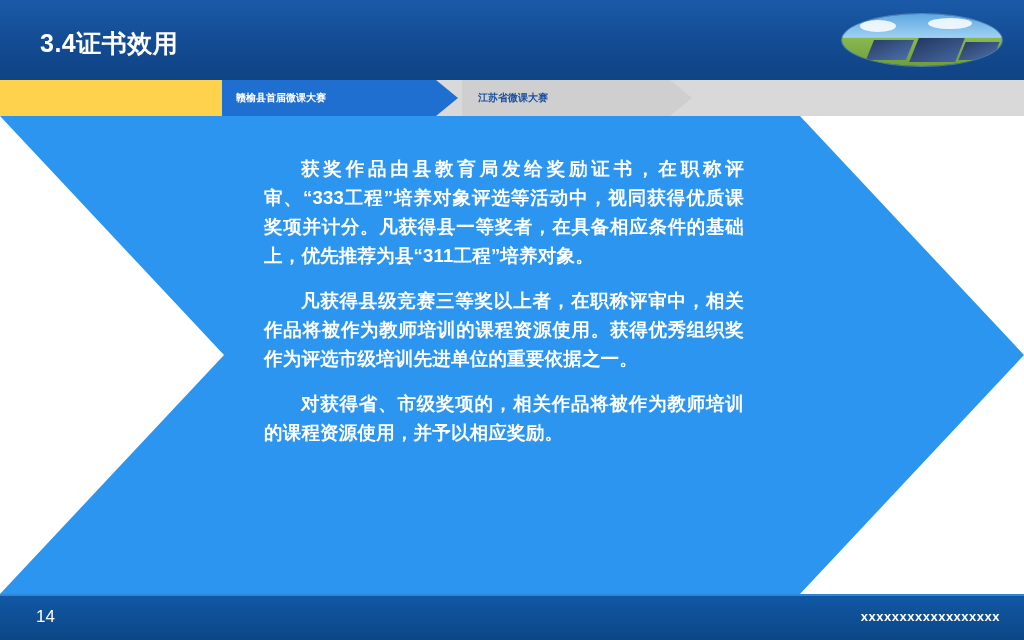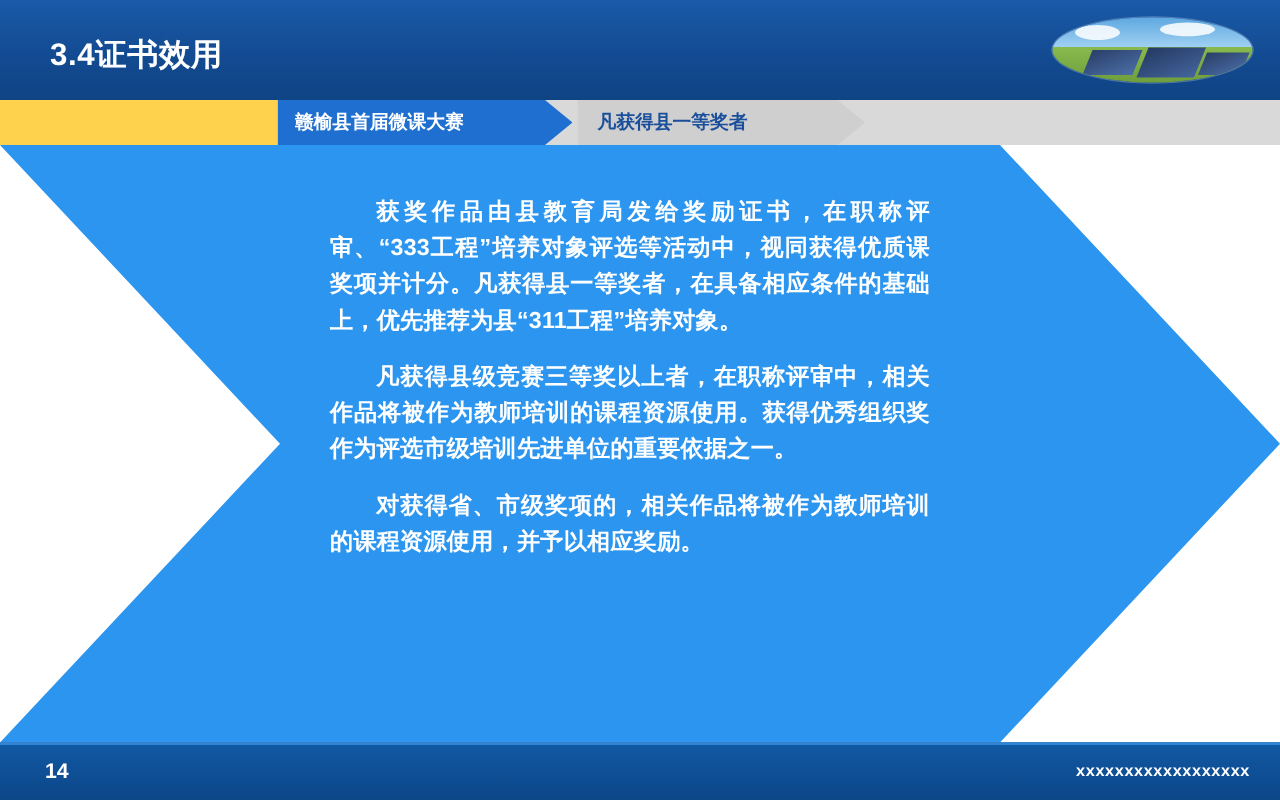--- a/index.html
+++ b/index.html
@@ -89,21 +89,21 @@
     top: 0;
     width: 594px;
     height: 36px;
     background: #d9d9d9;
   }
   .tab {
     position: absolute;
     top: 0;
     height: 36px;
     line-height: 36px;
-    font-size: 15px;
+    font-size: 10px;
     font-weight: bold;
     white-space: nowrap;
   }
   .tab-active {
     left: 222px;
     width: 236px;
     background: #1f6fd0;
     color: #ffffff;
     padding-left: 14px;
     box-sizing: border-box;
@@ -177,21 +177,21 @@
     width: 1024px;
     height: 2px;
     background: #2f86d8;
   }
   .page-num {
     position: absolute;
     left: 36px;
     top: 13px;
     color: #ffffff;
     font-size: 17px;
-    font-weight: bold;
+    font-weight: normal;
   }
   .footer-right {
     position: absolute;
     right: 24px;
     top: 15px;
     color: #ffffff;
     font-size: 13px;
     font-weight: bold;
     letter-spacing: 0.5px;
   }
@@ -210,21 +210,21 @@
       <div class="panel-1"></div>
       <div class="panel-2"></div>
       <div class="panel-3"></div>
     </div>
   </div>
 
   <div class="tab-band">
     <div class="band-gray"></div>
     <div class="tab-arrow-gray"></div>
     <div class="tab tab-active">赣榆县首届微课大赛</div>
-    <div class="tab tab-inactive">凡获得县一等奖者</div>
+    <div class="tab tab-inactive">江苏省微课大赛</div>
   </div>
 
   <div class="body-area">
     <div class="blue-arrow"></div>
     <div class="content-text">
       <p class="para">获奖作品由县教育局发给奖励证书，在职称评审、“333工程”培养对象评选等活动中，视同获得优质课奖项并计分。凡获得县一等奖者，在具备相应条件的基础上，优先推荐为县“311工程”培养对象。</p>
       <p class="para">凡获得县级竞赛三等奖以上者，在职称评审中，相关作品将被作为教师培训的课程资源使用。获得优秀组织奖作为评选市级培训先进单位的重要依据之一。</p>
       <p class="para">对获得省、市级奖项的，相关作品将被作为教师培训的课程资源使用，并予以相应奖励。</p>
     </div>
   </div>

